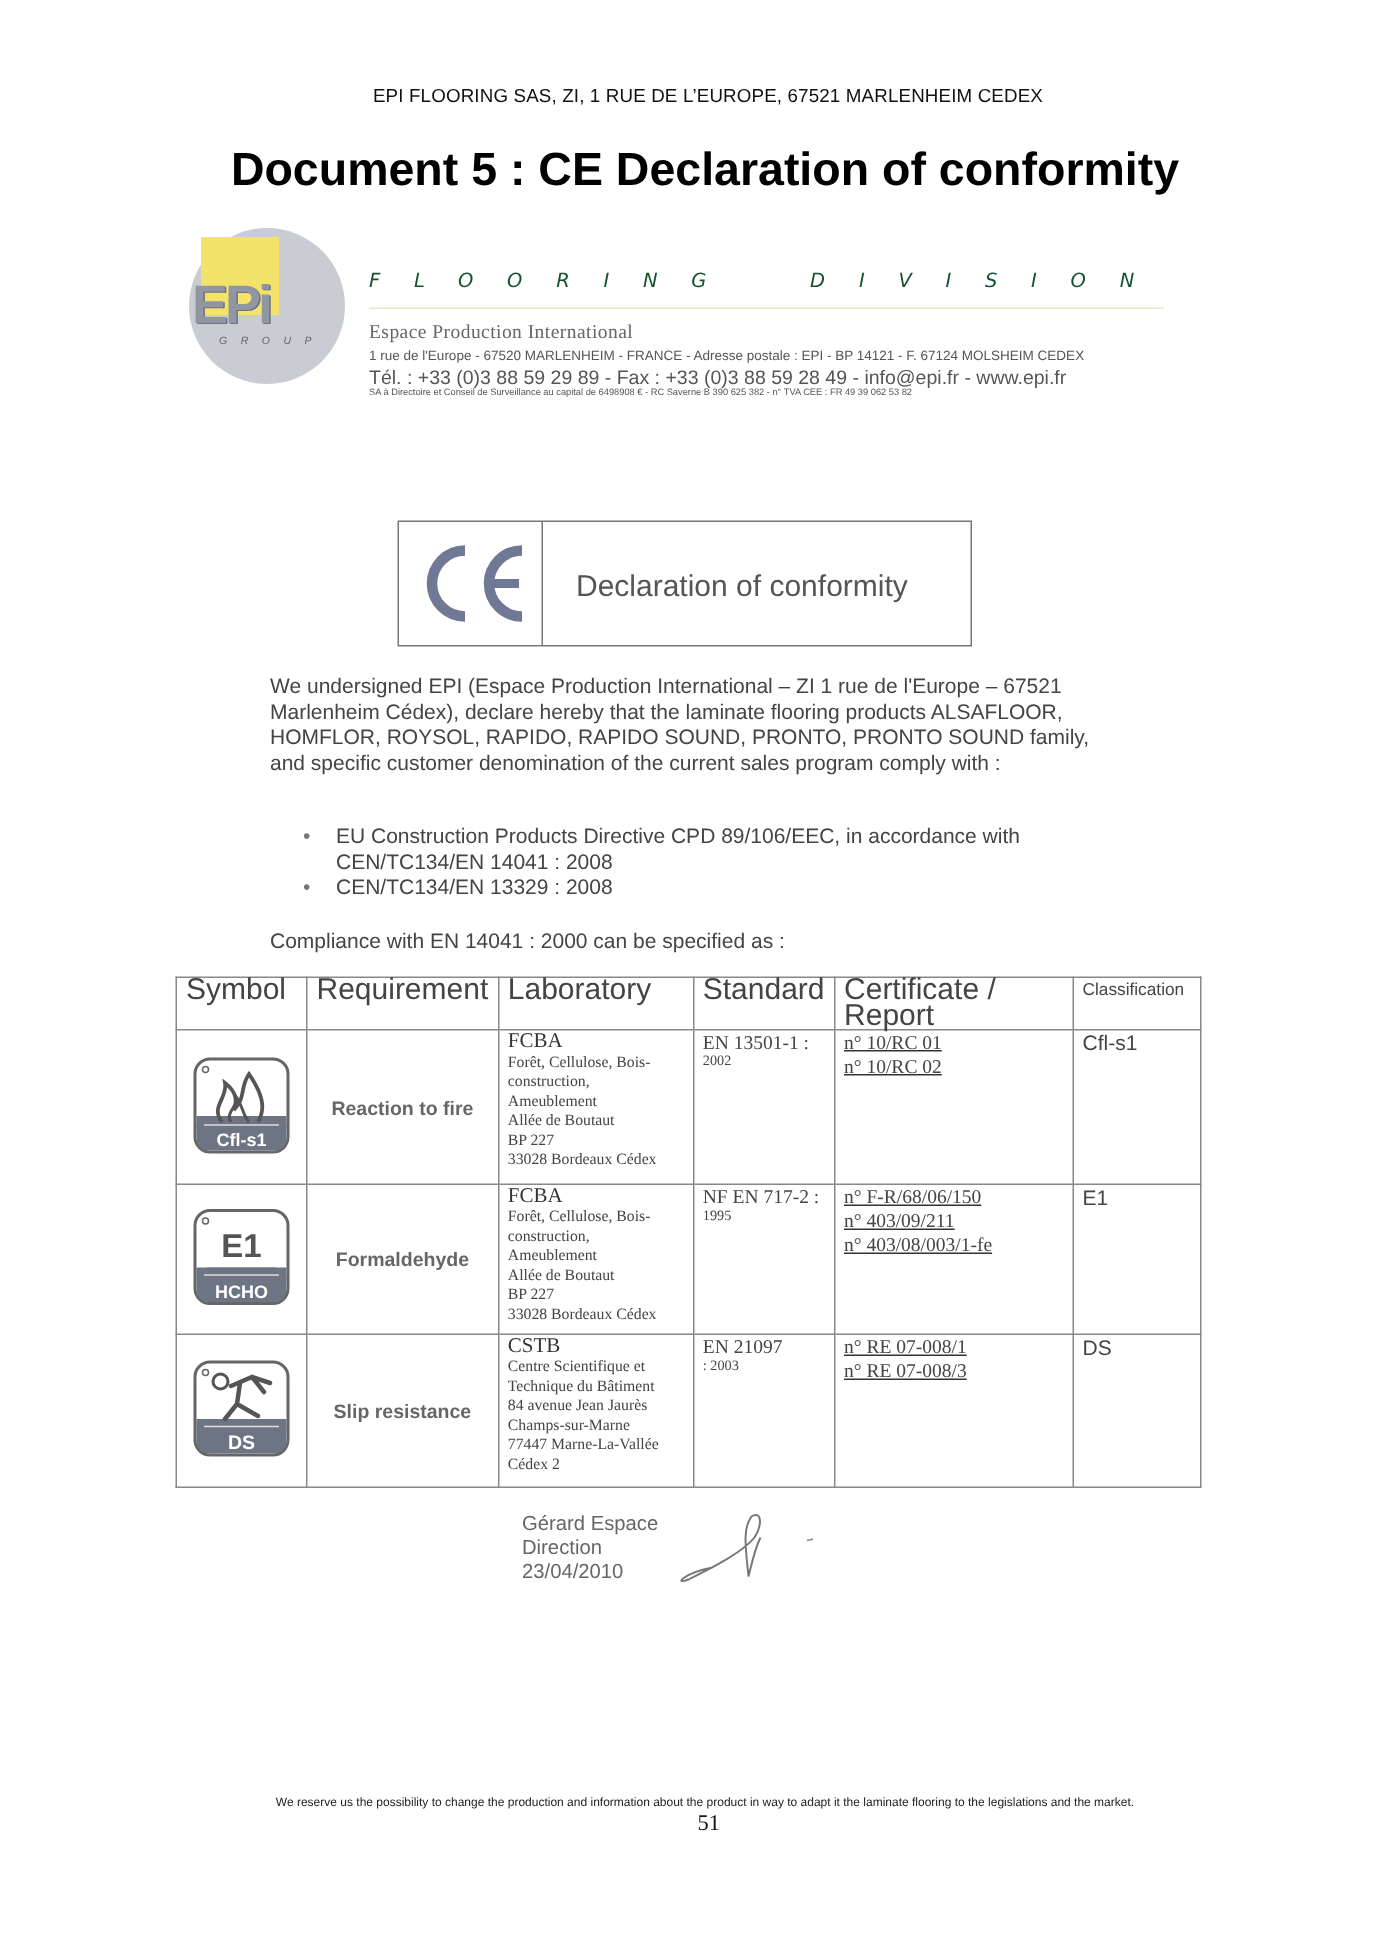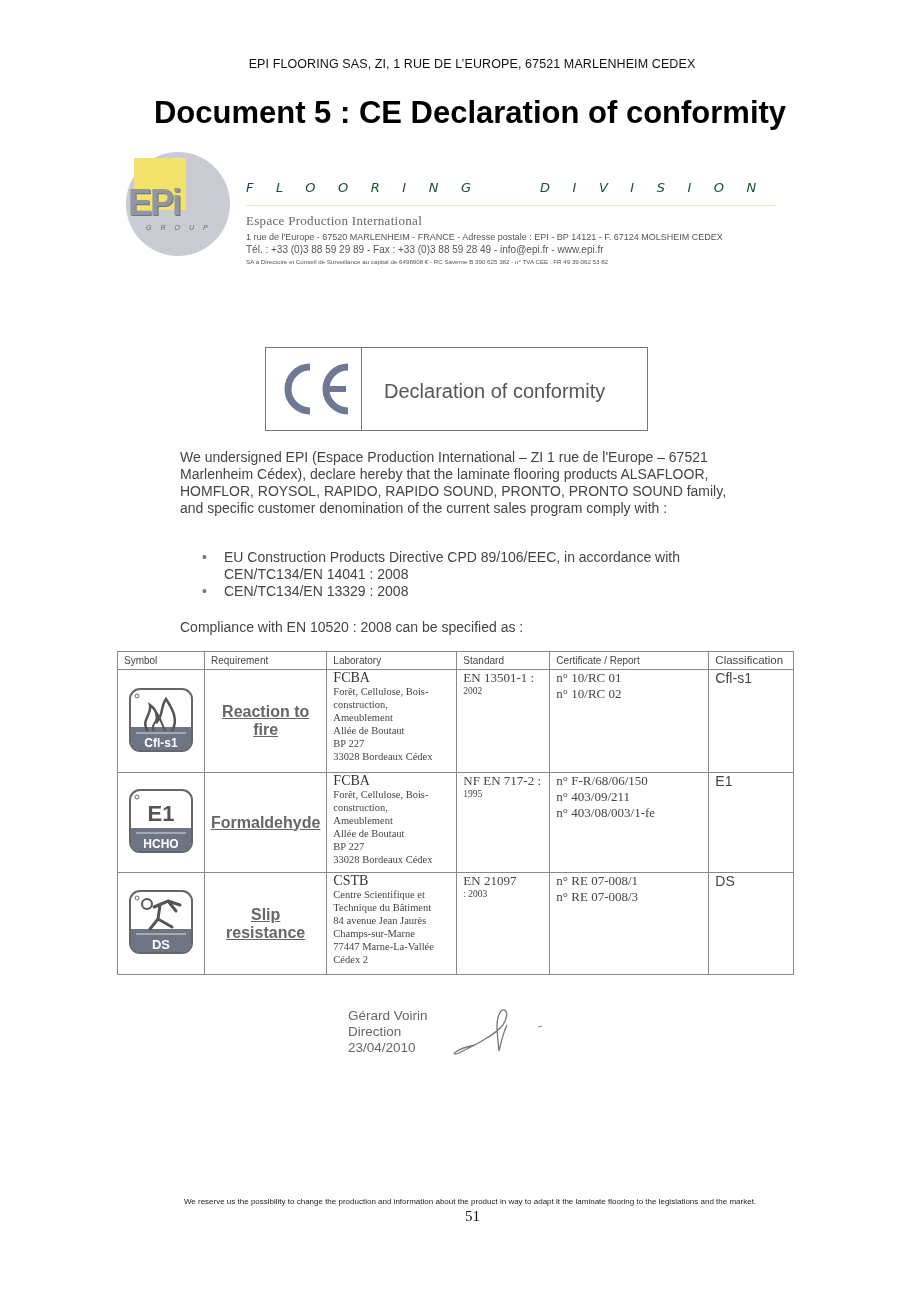--- a/index.html
+++ b/index.html
@@ -11,46 +11,46 @@
   
   .logo { left:126px; top:152px; width:104px; height:104px; }
   .logo-circle { position:absolute; left:0; top:0; width:104px; height:104px; border-radius:50%; background:#c9ccd3; }
   .logo-yellow { position:absolute; left:8px; top:6px; width:52px; height:52px; background:#f3e36b; }
   .logo-text { position:absolute; left:2px; top:30px; font-size:36px; font-weight:bold; color:#9097a3; letter-spacing:-2px; text-shadow:1px 1px 0 #6d7380; }
   .logo-group { position:absolute; left:20px; top:72px; font-size:7px; letter-spacing:9px; color:#666; font-style:italic; }
   .flooring { left:246px; top:180px; font-size:13px; font-style:italic; color:#14532d; letter-spacing:22.5px; word-spacing:20px; font-family:"DejaVu Sans", sans-serif; }
   .lh-line { left:246px; top:205px; width:530px; height:1px; background:#e8e8c8; }
   .epi-name { left:246px; top:213px; font-size:13px; color:#666; font-family:"Liberation Serif", serif; letter-spacing:0.3px; }
   .lh-addr { left:246px; top:232px; font-size:9px; color:#555; white-space:nowrap; }
-  .lh-tel { left:246px; top:244px; font-size:10px; color:#555; white-space:nowrap; }
+  .lh-tel { left:246px; top:244px; font-size:13px; color:#555; white-space:nowrap; }
   .lh-sa { left:246px; top:258px; font-size:6.2px; color:#555; white-space:nowrap; }
 
   
   .ce-box { left:265px; top:347px; width:381px; height:82px; border:1px solid #777; }
   .ce-mark { position:absolute; left:0; top:0; width:95px; height:82px; border-right:1px solid #777; display:flex; align-items:center; justify-content:center; gap:4px; }
   .ce-mark svg { display:block; }
   .ce-label { position:absolute; left:118px; top:32px; font-size:20px; color:#555; }
 
   
   .intro { left:180px; top:449px; width:560px; font-size:14px; line-height:17px; color:#444; }
   .bullets { left:200px; top:549px; width:540px; font-size:14px; line-height:17px; color:#444; margin:0; padding:0; list-style:none; }
   .bullets li { position:relative; padding-left:24px; }
   .bullets li::before { content:"•"; position:absolute; left:2px; top:0; color:#777; }
   .compliance { left:180px; top:619px; font-size:14px; color:#444; }
 
   
   .ctable { left:117px; top:651px; border-collapse:collapse; font-size:13px; color:#333; }
   .ctable td, .ctable th { border:1px solid #888; padding:0 6px; vertical-align:top; }
-  .ctable th { font-weight:normal; text-align:left; font-size:10px; color:#444; height:17px; line-height:17px; }
+  .ctable th { font-weight:normal; text-align:left; font-size:20px; color:#444; height:17px; line-height:17px; }
   .ctable th.cls { font-size:11.5px; }
   .c-sym { width:74px; text-align:center; vertical-align:middle !important; }
-  .c-req { width:102px; text-align:center; vertical-align:middle !important; font-weight:bold; color:#666; font-size:16px;text-decoration:underline; }
+  .c-req { width:102px; text-align:center; vertical-align:middle !important; font-weight:bold; color:#666; font-size:13px; }
   .c-lab { width:117px; font-family:"Liberation Serif", serif; }
   .c-std { width:80px; font-family:"Liberation Serif", serif;margin-top:44px; }
-  .c-cert { width:146px; font-family:"Liberation Serif", serif; }
+  .c-cert { width:146px; font-family:"Liberation Serif", serif;text-decoration:underline; }
   .c-cls { width:72px; font-size:14px; color:#444; }
   .lab-name { font-size:14px; line-height:15px; color:#333; }
   .lab-line { font-size:10.5px; line-height:13px; color:#444; }
   .std-main { font-size:13px; line-height:15px; color:#444; }
   .std-year { font-size:9.5px; line-height:12px; color:#444; }
   .cert-line { font-size:13px; line-height:16px; color:#444; }
   .row1 td { height:102px; }
   .row2 td { height:99px; }
   .row3 td { height:101px; }
   .sym-icon { display:inline-block; }
@@ -91,21 +91,21 @@
       </svg>
   </div>
   <div class="ce-label">Declaration of conformity</div>
 </div>
 
 <div class="abs intro">We undersigned EPI (Espace Production International – ZI 1 rue de l'Europe – 67521 Marlenheim Cédex), declare hereby that the laminate flooring products ALSAFLOOR, HOMFLOR, ROYSOL, RAPIDO, RAPIDO SOUND, PRONTO, PRONTO SOUND family, and specific customer denomination of the current sales program comply with :</div>
 <ul class="abs bullets">
   <li>EU Construction Products Directive CPD 89/106/EEC, in accordance with CEN/TC134/EN 14041 : 2008</li>
   <li>CEN/TC134/EN 13329 : 2008</li>
 </ul>
-<div class="abs compliance">Compliance with EN 10520 : 2008 can be specified as :</div>
+<div class="abs compliance">Compliance with EN 14041 : 2000 can be specified as :</div>
 
 <table class="abs ctable">
   <tbody>
       <tr>
     <th>Symbol</th>
     <th>Requirement</th>
     <th>Laboratory</th>
     <th>Standard</th>
     <th>Certificate / Report</th>
     <th class="cls">Classification</th>
@@ -215,21 +215,21 @@
     <td class="c-cert">
       <div class="cert-line">n° RE 07-008/1</div>
       <div class="cert-line">n° RE 07-008/3</div>
     </td>
     <td class="c-cls">DS</td>
   </tr>
 </tbody>
   </table>
 
 <div class="abs sig">
-  <div>Gérard Voirin</div>
+  <div>Gérard Espace</div>
   <div>Direction</div>
   <div>23/04/2010</div>
 </div>
 <div class="abs sig-mark">
   <svg width="110" height="55" viewBox="0 0 110 55">
     <path d="M30 40 C10 44 4 52 14 48 C30 40 50 30 58 20 C64 10 62 2 56 6 C50 14 52 26 54 46 C56 38 58 28 62 20" fill="none" stroke="#777" stroke-width="1.3"></path>
     <line x1="93" y1="22" x2="97" y2="21" stroke="#888" stroke-width="1.2"></line>
   </svg>
 </div>
 

